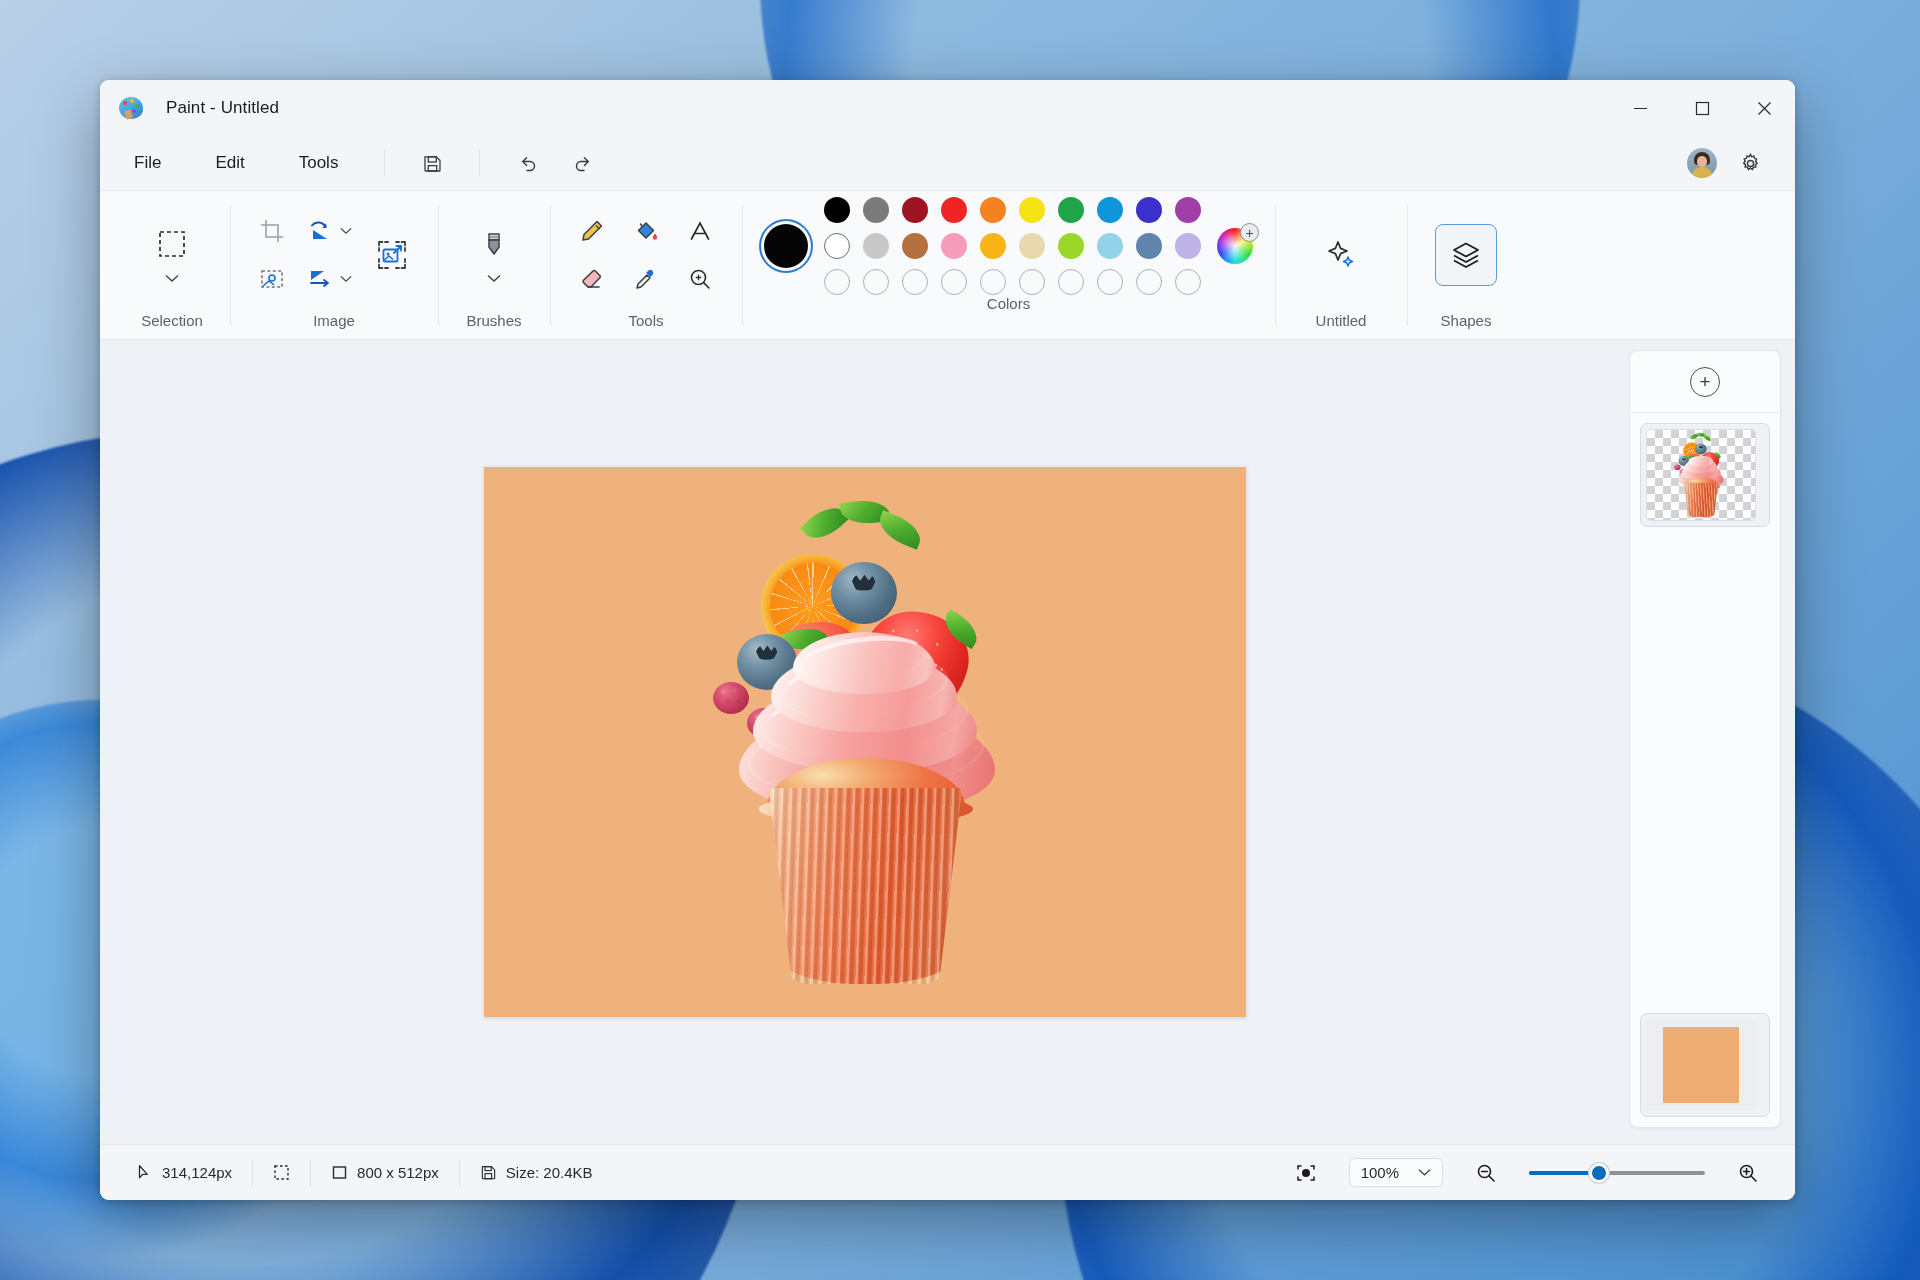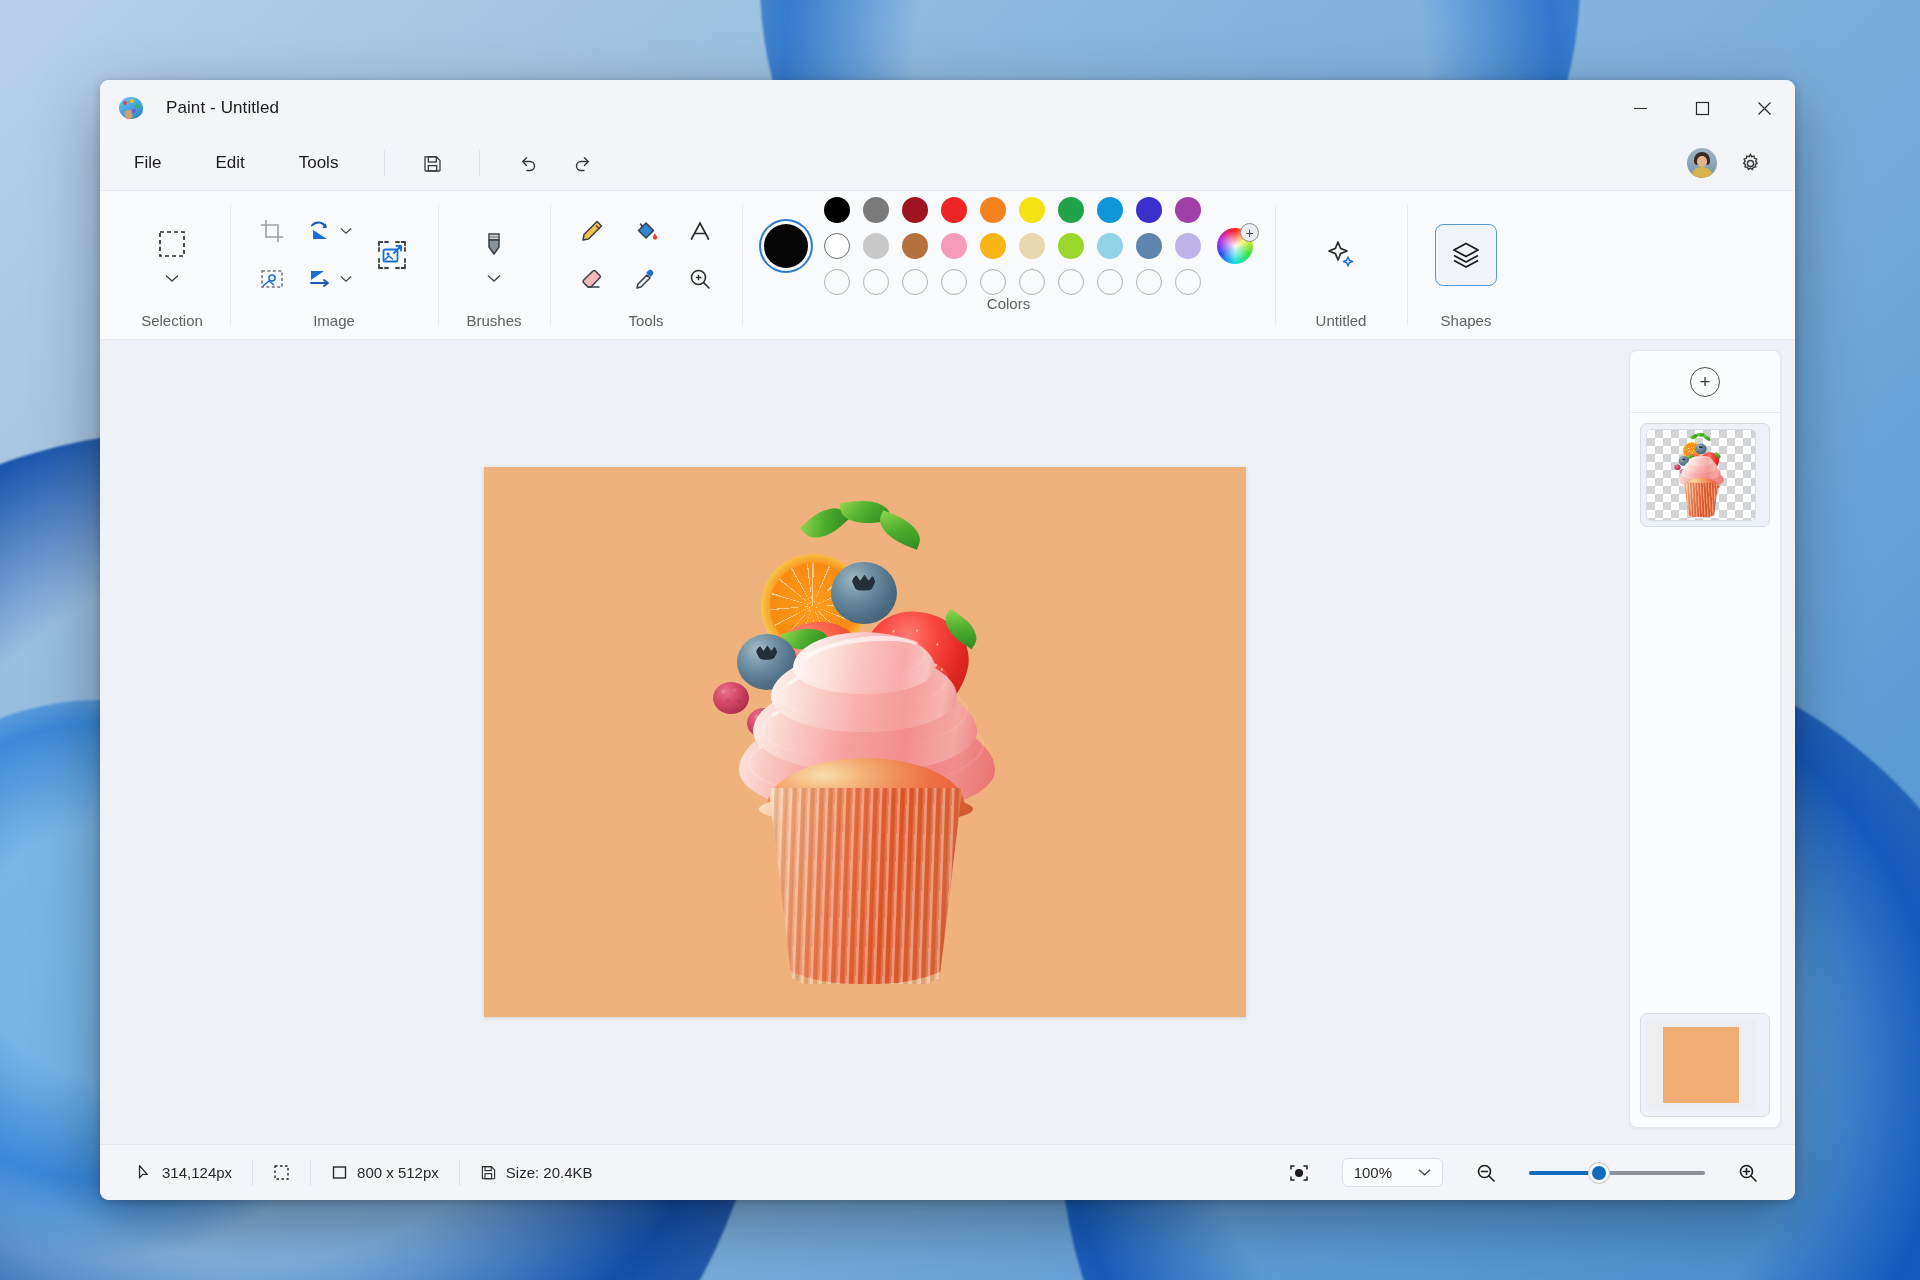--- a/index.html
+++ b/index.html
@@ -284,21 +284,21 @@
 
   
   .statusbar {
     height: 56px; display: flex; align-items: center; background: #f3f5f9;
     border-top: 1px solid #e4e7ed; padding: 0 16px; flex: none; font-size: 15px; color: #2a2a2a;
   }
   .st-item { display: flex; align-items: center; gap: 9px; padding: 0 20px; height: 30px; }
   .st-sep { width: 1px; height: 26px; background: #dde1e8; }
   .st-right { margin-left: auto; display: flex; align-items: center; gap: 12px; }
   .zoom-select {
-    display: flex; align-items: center; gap: 26px; padding: 5px 11px;
+    display: flex; align-items: center; gap: 19px; padding: 5px 11px;
     border: 1px solid #dadfe6; border-radius: 6px; background: #fbfcfe; font-size: 15px;
   }
   .slider { width: 176px; height: 4px; background: #8d9199; border-radius: 2px; position: relative; }
   .slider-fill { position: absolute; left: 0; top: 0; height: 100%; width: 40%; background: #0f6cbd; border-radius: 2px; }
   .slider-thumb { position: absolute; left: 40%; top: 50%; transform: translate(-50%,-50%);
     width: 20px; height: 20px; border-radius: 50%; background: #0f6cbd; border: 3px solid #fbfcfe;
     box-shadow: 0 0 0 1px #c8ccd3; }
   .ic { display: block; }
 </style>
 </head>

